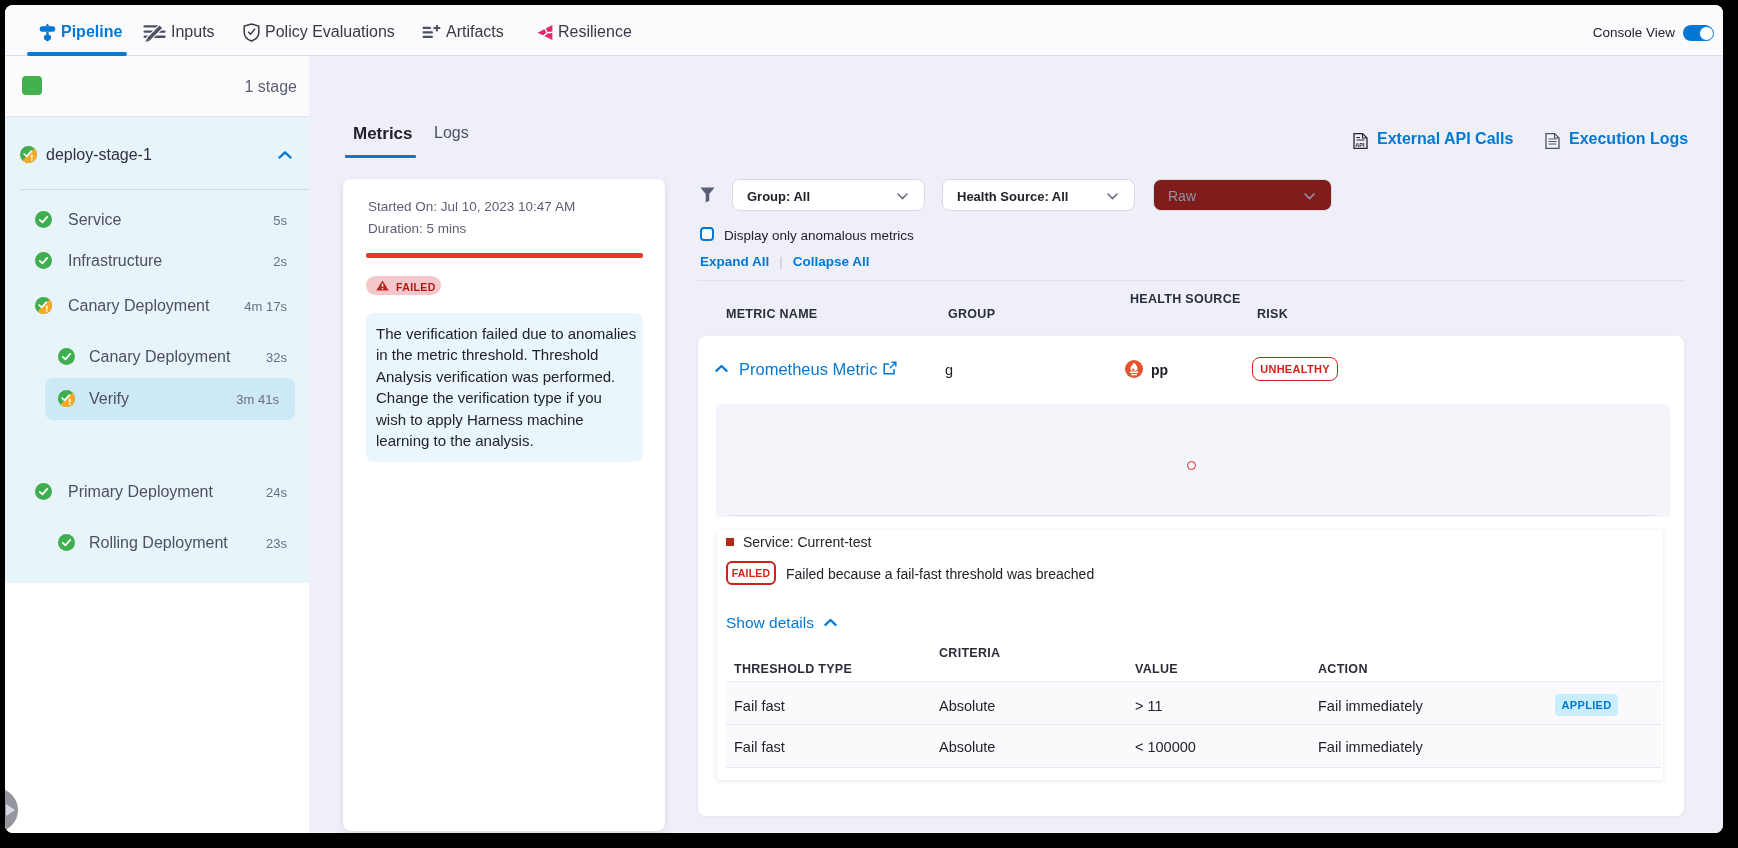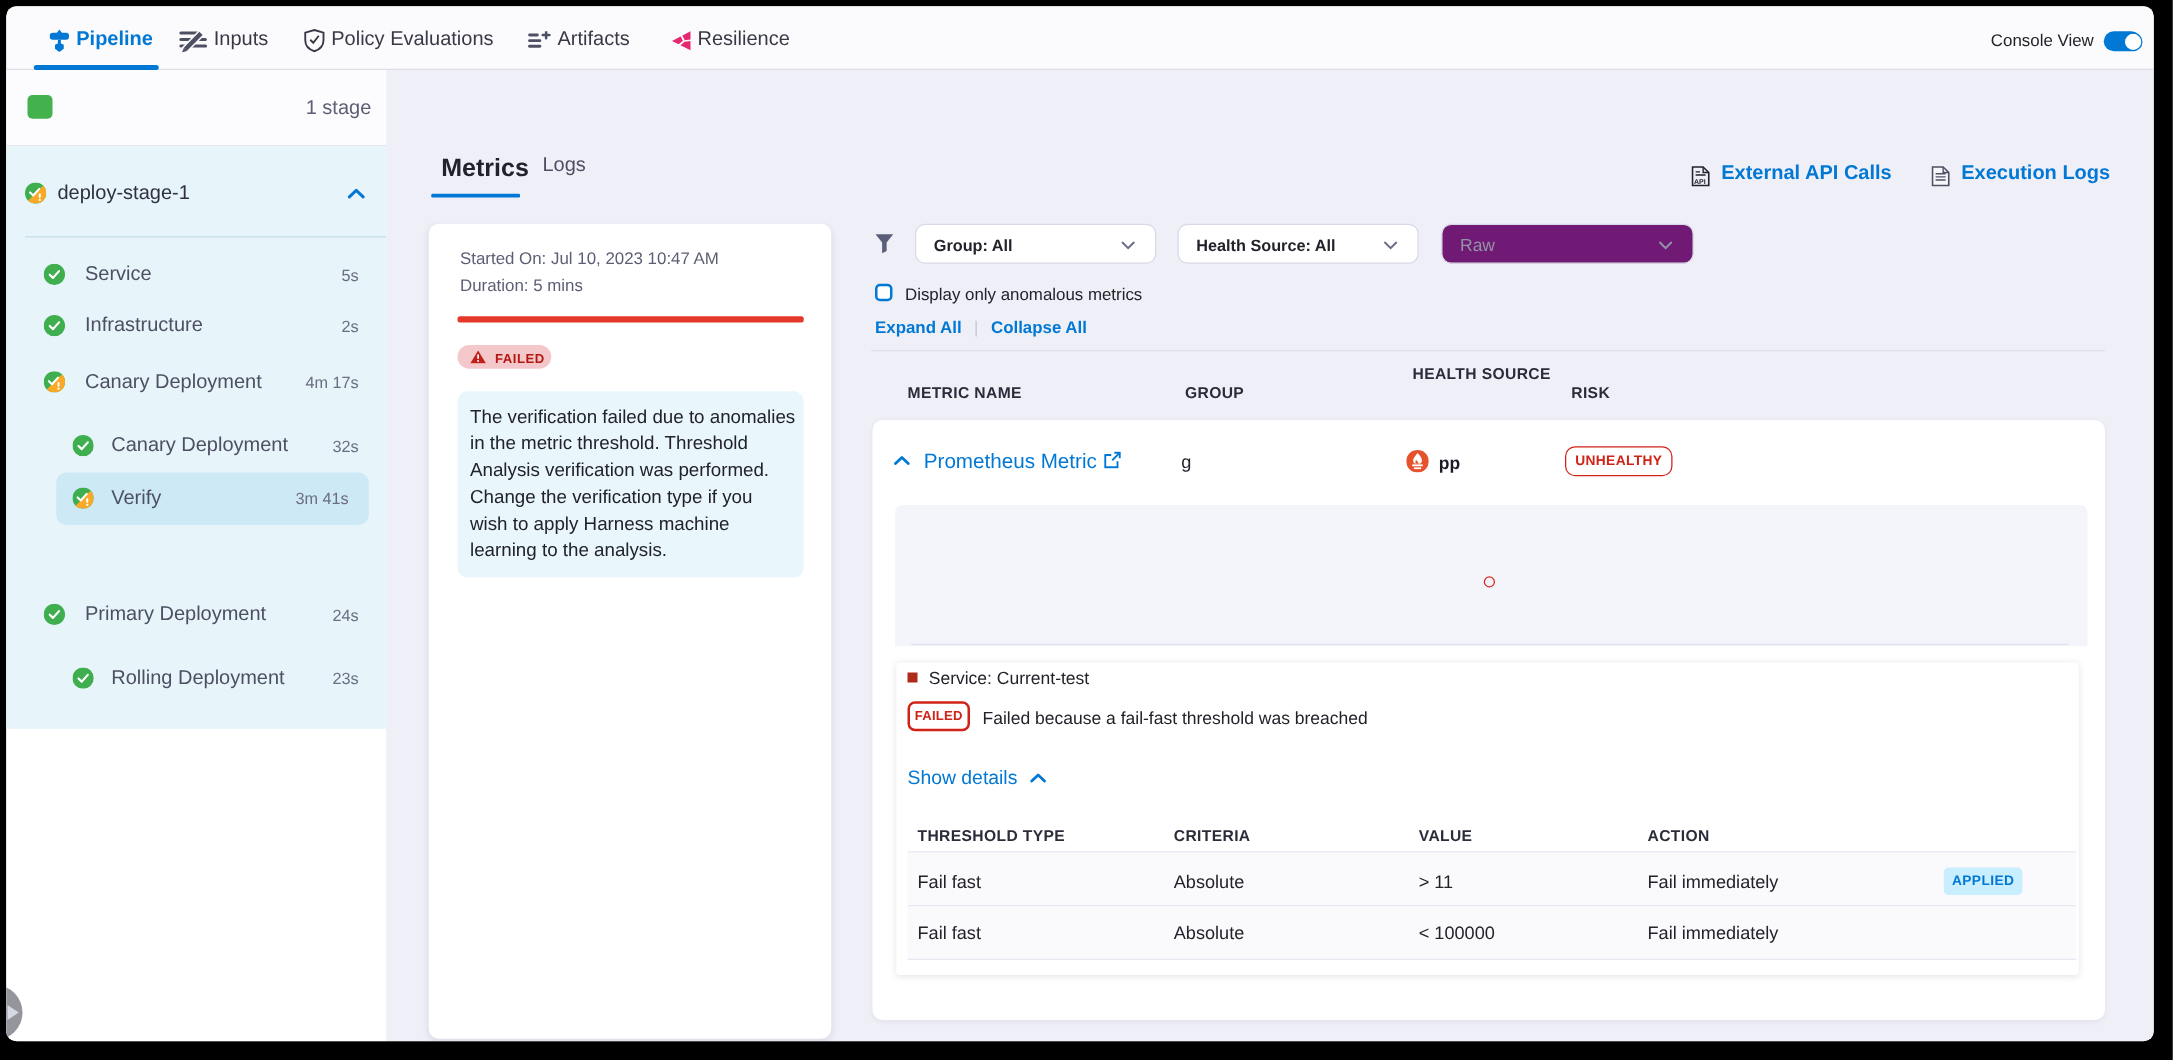--- a/index.html
+++ b/index.html
@@ -174,21 +174,21 @@
       <svg class="sb-ic" style="left:53px;" width="17" height="17" viewBox="0 0 17 17">
           <use href="#gOK"></use>
         </svg>
       <div class="sb-name" style="left:84px;">Rolling Deployment</div>
       <div class="sb-dur" style="right:22px;">23s</div>
     </div>
   </div>
   <div class="abs" style="left:-31px; top:783px; width:44px; height:44px; border-radius:50%; background:#95959e; z-index:5;"></div>
   <div class="abs" style="left:1px; top:799px; width:0; height:0; border-left:9px solid #d4d9e4; border-top:6.5px solid transparent; border-bottom:6.5px solid transparent; z-index:6;"></div>
   <div id="main">
-    <div class="abs" style="left:44px; top:68px; font-size:20px; font-weight:bold; color:#22222a;">Metrics</div>
+    <div class="abs" style="left:44px; top:68px; font-size:17px; font-weight:bold; color:#22222a;">Metrics</div>
     <div class="abs" style="left:125px; top:68px; font-size:16px; color:#4d4f63;">Logs</div>
     <div class="abs" style="left:36px; top:99px; width:71px; height:2.5px; background:#0278d5; border-radius:1px;"></div>
     <svg class="abs" style="left:1044px; top:76px;" width="15" height="18" viewBox="0 0 15 18" fill="none" stroke="#22222a" stroke-width="1.3">
         <path d="M1 1.6 H9.5 L14 6 V16.4 H1 Z"></path>
         <path d="M9.5 1.6 V6 H14" stroke-width="1.1"></path>
         <path d="M3.5 5.5 H7" stroke-width="1.1"></path>
         <path d="M3.5 8 H11.5" stroke-width="1.1"></path>
         <text x="2.2" y="15" font-size="5.6" font-weight="bold" stroke="none" fill="#22222a" font-family="Liberation Sans">API</text>
       </svg>
     <div class="abs" style="left:1068px; top:74px; font-size:16px; font-weight:bold; color:#0278d5;">External API Calls</div>
@@ -226,21 +226,21 @@
       <svg class="abs" style="right:16px; top:13px;" width="11" height="7" viewBox="0 0 11 7" fill="none" stroke="#6b6d85" stroke-width="1.6" stroke-linecap="round">
           <path d="M1 1 L5.5 5.5 L10 1"></path>
         </svg>
     </div>
     <div class="seln" style="left:633px; top:123px; width:193px;">
       <span class="abs" style="left:14px; top:8.5px; font-weight:bold;">Health Source: All</span>
       <svg class="abs" style="right:16px; top:13px;" width="11" height="7" viewBox="0 0 11 7" fill="none" stroke="#6b6d85" stroke-width="1.6" stroke-linecap="round">
           <path d="M1 1 L5.5 5.5 L10 1"></path>
         </svg>
     </div>
-    <div class="seln" style="left:844px; top:123px; width:202px; background:#701a75; border-color:#d9dae6;">
+    <div class="seln" style="left:844px; top:123px; width:179px; background:#7f1d1d; border-color:#d9dae6;">
       <span class="abs" style="left:14px; top:8px; color:#9293a5; font-size:14px;">Raw</span>
       <svg class="abs" style="right:16px; top:13px;" width="11" height="7" viewBox="0 0 11 7" fill="none" stroke="#9293a5" stroke-width="1.6" stroke-linecap="round">
           <path d="M1 1 L5.5 5.5 L10 1"></path>
         </svg>
     </div>
     <div class="abs" style="left:391px; top:171px; width:14px; height:14px; border:2px solid #0278d5; border-radius:4px; background:#fff;"></div>
     <div class="abs" style="left:415px; top:171.5px; font-size:13.5px; color:#22222a;">Display only anomalous metrics</div>
     <div class="abs" style="left:391px; top:198px; font-size:13.5px; font-weight:bold;"><span style="color:#0278d5; font-weight:bold;">Expand All</span><span style="color:#c6c7d5; font-weight:normal; padding:0 10px;">|</span><span style="color:#0278d5; font-weight:bold;">Collapse All</span></div>
     <div class="abs" style="left:388px; top:224px; width:987px; height:1px; background:#dfe0ea;"></div>
     <div class="th" style="position:absolute; left:417px; top:251px;">METRIC NAME</div>
@@ -274,21 +274,21 @@
       <div id="subcard" class="abs" style="left:19px; top:194px; width:946px; height:250px; background:#fff; box-shadow:0 1px 5px rgba(40,41,61,.12); border-radius:3px;">
         <div class="abs" style="left:9px; top:7.6px; width:8px; height:8px; background:#ae2a19;"></div>
         <div class="abs" style="left:26px; top:4px; font-size:14px; color:#22222a;">Service: Current-test</div>
         <div class="abs" style="left:9px; top:31px; width:50px; height:24px; border:2px solid #cf2318; border-radius:6px; display:flex; align-items:center; justify-content:center; font-size:10.5px; font-weight:bold; letter-spacing:.2px; color:#cf2318;">FAILED</div>
         <div class="abs" style="left:69px; top:36px; font-size:14px; color:#22222a;">Failed because a fail-fast threshold was breached</div>
         <div class="abs" style="left:9px; top:84px; font-size:15.5px; color:#0278d5;">Show details</div>
         <svg class="abs" style="left:107px; top:88px;" width="13" height="9" viewBox="0 0 14 9">
             <use href="#gCHUP"></use>
           </svg>
         <div class="th" style="position:absolute; left:17px; top:132px;">THRESHOLD TYPE</div>
-        <div class="th" style="position:absolute; left:222px; top:132px;">CRITERIA</div>
+        <div class="th" style="position:absolute; left:222px; top:116px;">CRITERIA</div>
         <div class="th" style="position:absolute; left:418px; top:132px;">VALUE</div>
         <div class="th" style="position:absolute; left:601px; top:132px;">ACTION</div>
         <div class="abs" style="left:9px; top:151px; width:935px; height:43px; background:#fafafd; border-top:1px solid #e7e8f1;"></div>
         <div class="abs" style="left:9px; top:194px; width:935px; height:44px; background:#fafafd; border-top:1px solid #e7e8f1; border-bottom:1px solid #e7e8f1;"></div>
         <div class="cell" style="position:absolute; left:17px; top:168px;">Fail fast</div>
         <div class="cell" style="position:absolute; left:222px; top:168px;">Absolute</div>
         <div class="cell" style="position:absolute; left:418px; top:168px;">&gt; 11</div>
         <div class="cell" style="position:absolute; left:601px; top:168px;">Fail immediately</div>
         <div class="abs" style="left:838px; top:164px; width:63px; height:22px; background:#c9eefd; border-radius:4px; display:flex; align-items:center; justify-content:center; font-size:11px; font-weight:bold; letter-spacing:.3px; color:#0278d5;">APPLIED</div>
         <div class="cell" style="position:absolute; left:17px; top:209px;">Fail fast</div>

